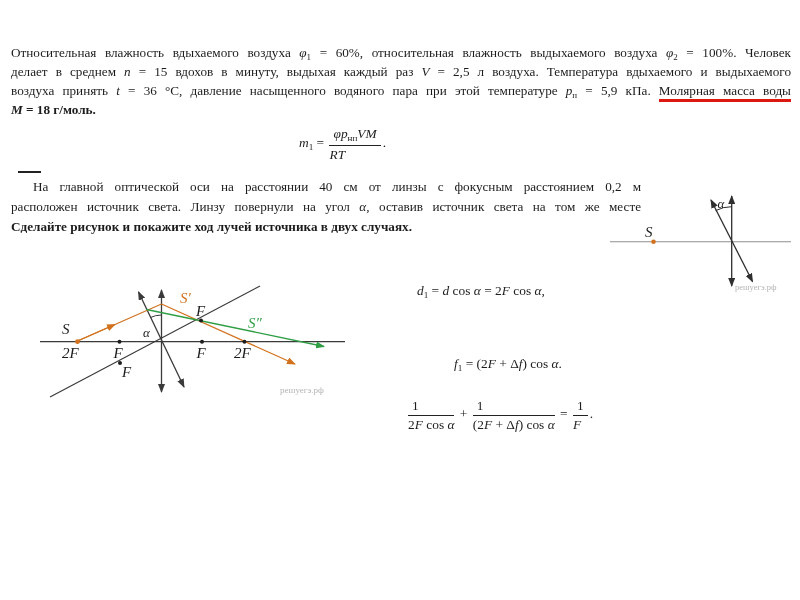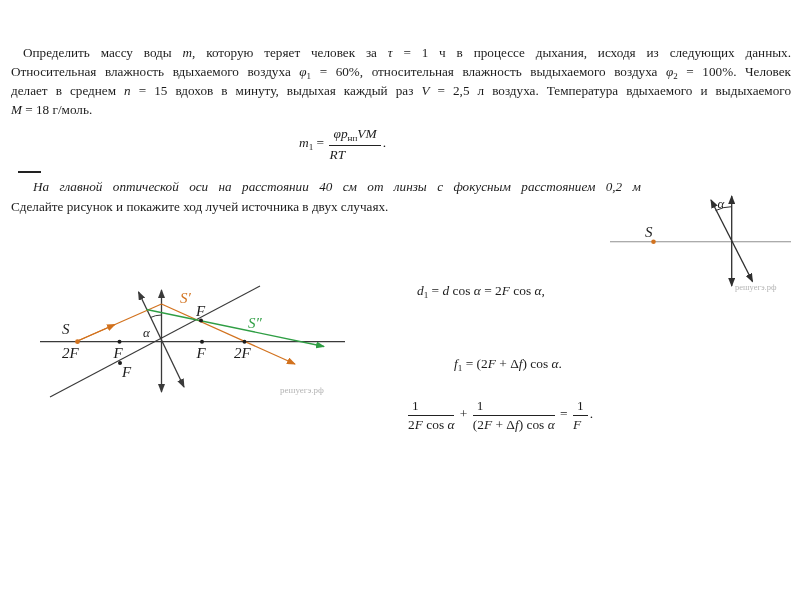--- a/index.html
+++ b/index.html
@@ -2,23 +2,23 @@
 <html><head>
 <meta charset="utf-8">
 <style>
   html,body{margin:0;padding:0;}
   body{width:800px;height:600px;background:#ffffff;font-family:"Liberation Serif",serif;color:#1c1c1c;}
   .page{position:relative;width:800px;height:600px;background:#fff;overflow:hidden;}
 
   .textblock{position:absolute;font-size:13.2px;}
   .ln{display:block;height:19px;line-height:19px;text-align:justify;text-align-last:justify;white-space:normal;overflow:visible;}
   .p2 .ln{height:19.8px;line-height:19.8px;}
-  .ln.last{text-align-last:left;}
+  .ln.last{text-align-last:left;font-weight:bold;}
   .ln.ind1{text-indent:12px;}
-  .ln.ind2{text-indent:22px;font-style:italic;}
+  .ln.ind2{text-indent:22px;}
 
   .i{font-style:italic;}
   .s{font-size:68%;vertical-align:-0.32em;}
   .redline{border-bottom:3.6px solid #dd1810;padding-bottom:1px;}
 
   .sep{position:absolute;left:18px;top:171px;width:23px;height:1.6px;background:#222;}
 
   .formula{position:absolute;font-size:13.4px;white-space:nowrap;}
   .frac{display:inline-block;text-align:left;vertical-align:middle;margin:0 2px;}
   .frac .num{display:block;line-height:1.18;border-bottom:1.1px solid #222;padding:0 4px 1px;}
@@ -31,34 +31,35 @@
   .lbl-o{font-size:15px;font-style:italic;fill:#d2721e;}
   .lbl-g{font-size:15px;font-style:italic;fill:#2f9e44;}
   .wm{font-size:9px;font-style:normal;fill:#b5b5b5;}
 </style>
 </head>
 <body>
 
 <div class="page">
 
   <div class="textblock" style="left:11px;top:43px;width:780px;">
-    <div class="ln ind1"><span>Определить массу воды </span><span class="i">m</span><span>, которую теряет человек за </span><span class="i">τ</span><span> = 1 ч в процессе дыхания, исходя из следующих данных.</span></div>
     <div class="ln"><span>Относительная влажность вдыхаемого воздуха </span><span class="i">φ</span><span class="s">1</span><span> = 60%, относительная влажность выдыхаемого воздуха </span><span class="i">φ</span><span class="s">2</span><span> = 100%. Человек</span></div>
     <div class="ln"><span>делает в среднем </span><span class="i">n</span><span> = 15 вдохов в минуту, выдыхая каждый раз </span><span class="i">V</span><span> = 2,5 л воздуха. Температура вдыхаемого и выдыхаемого</span></div>
+    <div class="ln"><span>воздуха принять </span><span class="i">t</span><span> = 36 °C, давление насыщенного водяного пара при этой температуре </span><span class="i">p</span><span class="s">п</span><span> = 5,9 кПа. </span><span class="redline">Молярная масса воды</span></div>
     <div class="ln last"><span class="i">M</span><span> = 18 г/моль.</span></div>
   </div>
 
   <div class="formula" style="left:299px;top:126px;">
     <span><span class="i">m</span><span class="s">1</span><span> = </span></span><span class="frac"><span class="num"><span class="i">φp</span><span class="s">нп</span><span class="i">VM</span></span><span class="den"><span class="i">RT</span></span></span><span>.</span>
   </div>
 
   <div class="sep"></div>
 
   <div class="textblock p2" style="left:11px;top:177px;width:630px;">
     <div class="ln ind2"><span>На главной оптической оси на расстоянии 40 см от линзы с фокусным расстоянием 0,2 м</span></div>
+    <div class="ln"><span>расположен источник света. Линзу повернули на угол </span><span class="i">α</span><span>, оставив источник света на том же месте</span></div>
     <div class="ln last"><span>Сделайте рисунок и покажите ход лучей источника в двух случаях.</span></div>
   </div>
 
   <svg class="dsvg" style="left:600px;top:185px;" width="200" height="110" viewBox="600 185 200 110">
     <defs>
       <marker id="sa-dark" markerWidth="9" markerHeight="7" refX="8" refY="3.5" orient="auto-start-reverse" markerUnits="userSpaceOnUse">
         <path d="M0,0 L9,3.5 L0,7 Z" fill="#2f2f2f"></path>
       </marker>
     </defs>
     <line x1="610" y1="241.7" x2="791" y2="241.7" stroke="#8f8f8f" stroke-width="1.1"></line>

